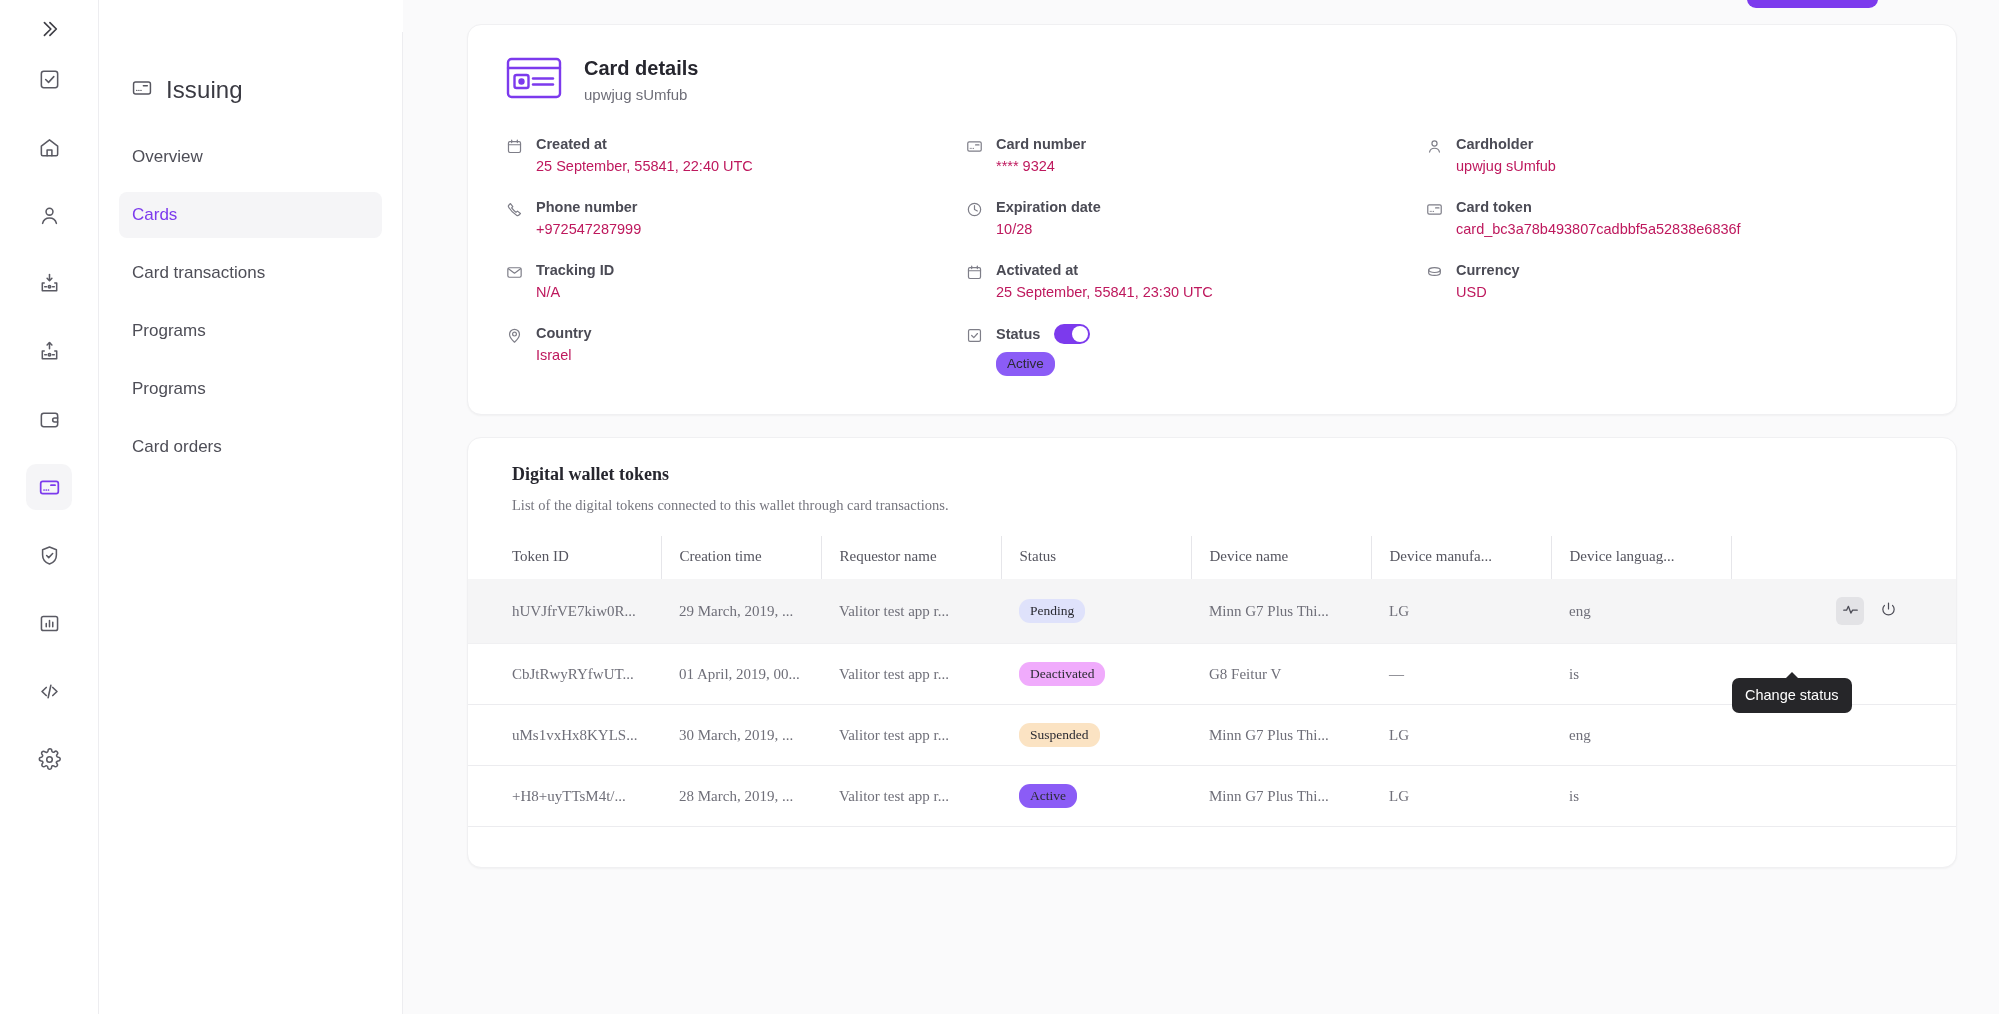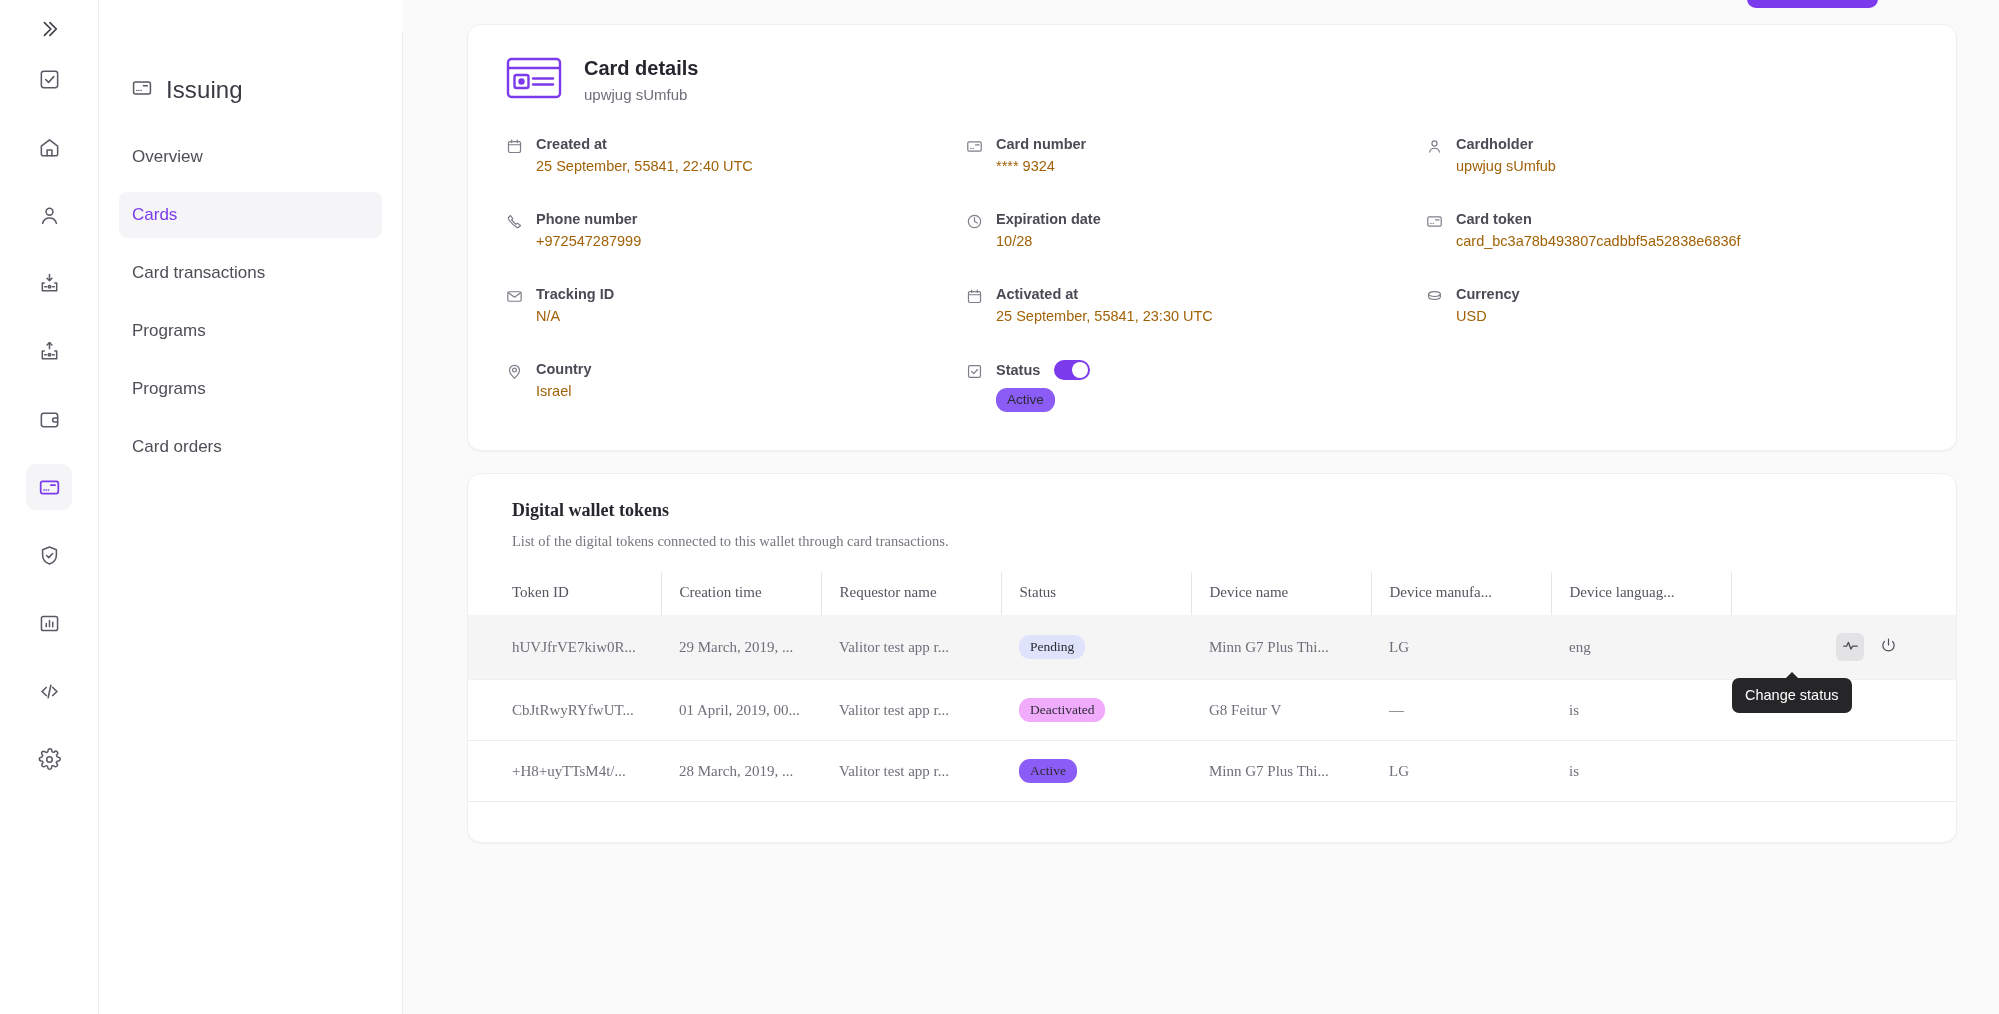--- a/index.html
+++ b/index.html
@@ -79,26 +79,26 @@
 
   
   .cd { padding: 30px 38px 38px 38px; margin-top: -4px; }
   .cd-head { display: flex; align-items: center; gap: 22px; margin-bottom: 30px; }
   .cd-head .txt h2 { font-size: 20px; color: #26262e; font-weight: bold; margin-bottom: 6px; }
   .cd-head .txt p { font-size: 15px; color: #6e6e78; }
 
   .grid {
     display: grid;
     grid-template-columns: 460px 460px 1fr;
-    row-gap: 34px;
+    row-gap: 22px;
   }
   .field { display: flex; gap: 12px; align-items: flex-start; }
   .field .ic { flex: 0 0 18px; margin-top: 3px; color: #7e7e88; }
   .field .lab { font-size: 14.5px; color: #4b4b55; font-weight: bold; line-height: 18px; }
-  .field .val { font-size: 14.5px; color: #a16207; line-height: 20px; margin-top: 3px; }
+  .field .val { font-size: 14.5px; color: #be185d; line-height: 20px; margin-top: 3px; }
 
   .status-row { display: flex; align-items: center; gap: 14px; }
   .toggle {
     width: 36px; height: 20px; border-radius: 10px; background: #7c3aed;
     position: relative; cursor: pointer; flex: 0 0 36px;
   }
   .toggle::after {
     content: ""; position: absolute; right: 2px; top: 2px;
     width: 16px; height: 16px; border-radius: 50%; background: #fff;
   }
@@ -517,20 +517,30 @@
           <td>CbJtRwyRYfwUT...</td>
           <td>01 April, 2019, 00...</td>
           <td>Valitor test app r...</td>
           <td><span class="badge b-deact">Deactivated</span></td>
           <td>G8 Feitur V</td>
           <td>—</td>
           <td>is</td>
           <td></td>
         </tr>
 
+        <tr>
+          <td>uMs1vxHx8KYLS...</td>
+          <td>30 March, 2019, ...</td>
+          <td>Valitor test app r...</td>
+          <td><span class="badge b-susp">Suspended</span></td>
+          <td>Minn G7 Plus Thi...</td>
+          <td>LG</td>
+          <td>eng</td>
+          <td></td>
+        </tr>
 
         <tr>
           <td>+H8+uyTTsM4t/...</td>
           <td>28 March, 2019, ...</td>
           <td>Valitor test app r...</td>
           <td><span class="badge b-active">Active</span></td>
           <td>Minn G7 Plus Thi...</td>
           <td>LG</td>
           <td>is</td>
           <td></td>

